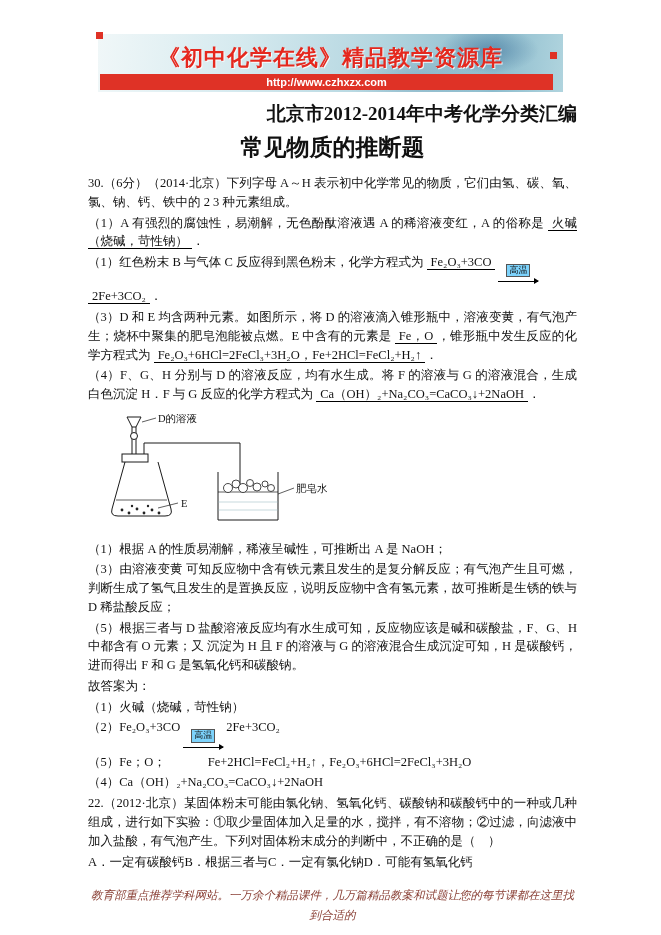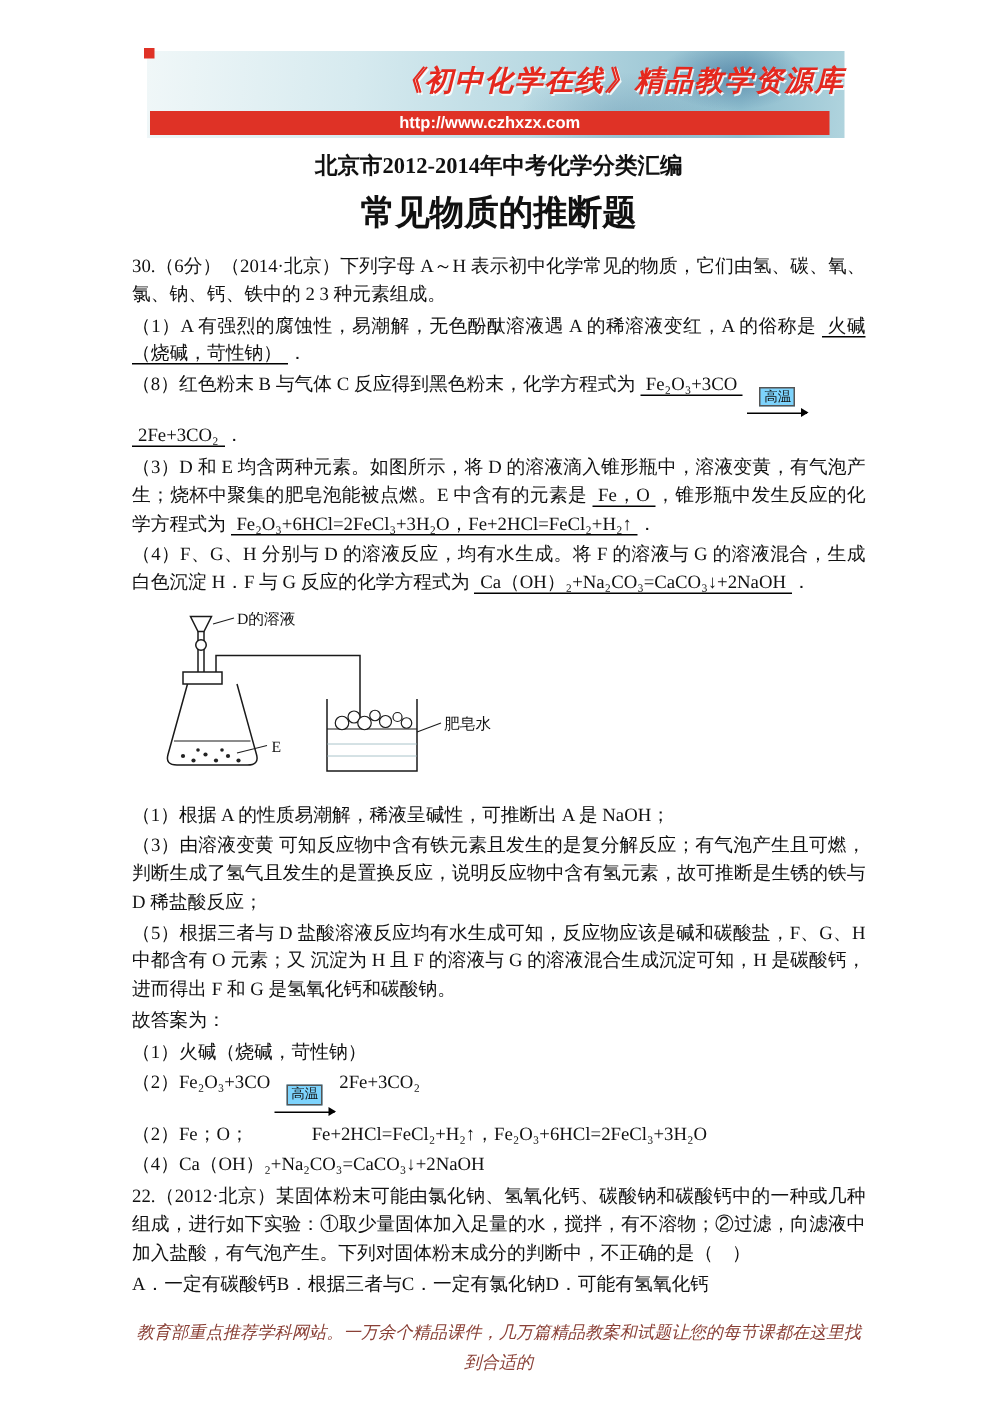--- a/index.html
+++ b/index.html
@@ -9,37 +9,37 @@
     font-size:12.5px; line-height:1.5; color:#111;
   }
   .banner {
     position:relative; margin:34px auto 8px; width:465px; height:58px;
     background:
       radial-gradient(70px 32px at 84% 28%, rgba(36,88,136,.45), transparent 72%),
       radial-gradient(100px 42px at 68% 75%, rgba(88,138,168,.35), transparent 70%),
       linear-gradient(95deg,#f0f7f8 0%,#d6eaef 30%,#b4d6e0 60%,#8dbccd 85%,#b0d4de 100%);
   }
   .banner-title {
-    position:absolute; top:7px; left:0; right:0; text-align:right;
-    font-size:19px; font-weight:bold; color:#e5281e; letter-spacing:1px;
+    position:absolute; top:7px; left:0; right:0; text-align:center;
+    font-size:22px; font-weight:bold; color:#e5281e; letter-spacing:1px;
     text-shadow:1px 1px 0 rgba(255,255,255,.85);
-    font-family:"Liberation Serif",serif; white-space:nowrap;font-style:italic;
+    font-family:"Liberation Serif",serif; white-space:nowrap;
   }
   .banner-strip {
     position:absolute; left:2px; bottom:2px; width:453px; height:16px;
     background:#df3226; color:#fff; text-align:center; line-height:16px;
     font-family:"Liberation Sans","DejaVu Sans",sans-serif; font-size:11px; font-weight:bold;
     cursor:pointer;
   }
   .sq { position:absolute; width:7px; height:7px; background:#df3226; }
   .sq.tl { left:-2px; top:-2px; }
   .sq.rm { right:6px; top:18px; }
   .sq.sr { left:424px; bottom:6px; }
   .content { margin:0 84px 0 88px; text-align:justify; }
-  .doc-title { text-align:center; font-size:15px; font-weight:bold; margin:8px 0 2px; }
+  .doc-title { text-align:right; font-size:19px; font-weight:bold; margin:8px 0 2px; }
   .doc-subtitle { text-align:center; font-size:23px; font-weight:bold; margin:2px 0 9px; }
   .para { margin:2px 0; }
   .ublank { border-bottom:1px solid #000; padding:0 4px; }
   .cond-wrap { display:inline-flex; flex-direction:column; align-items:center; vertical-align:-7px; margin:0 3px; }
   .cond-box { font-size:9px; line-height:1.25; border:1px solid #555; padding:0 2px; background:#7dd3fc; }
   .arrow { position:relative; width:40px; height:4px; border-bottom:1px solid #000; margin-bottom:3px; }
   .arrow::after {
     content:""; position:absolute; right:-1px; bottom:-3px; width:0; height:0;
     border-top:3px solid transparent; border-bottom:3px solid transparent; border-left:5px solid #000;
   }
@@ -69,21 +69,21 @@
 
   <div class="content">
 
     <div class="doc-title">北京市2012-2014年中考化学分类汇编</div>
     <div class="doc-subtitle">常见物质的推断题</div>
 
     <p class="para">30.（6分）（2014·北京）下列字母 A～H 表示初中化学常见的物质，它们由氢、碳、氧、氯、钠、钙、铁中的 2 3 种元素组成。</p>
 
     <p class="para"><span>（1）A 有强烈的腐蚀性，易潮解，无色酚酞溶液遇 A 的稀溶液变红，A 的俗称是</span> <span class="ublank">火碱（烧碱，苛性钠）</span><span>．</span></p>
 
-    <p class="para"><span>（8）红色粉末 B 与气体 C 反应得到黑色粉末，化学方程式为</span> <span class="ublank">Fe₂O₃+3CO</span><span class="cond-wrap">
+    <p class="para"><span>（1）红色粉末 B 与气体 C 反应得到黑色粉末，化学方程式为</span> <span class="ublank">Fe₂O₃+3CO</span><span class="cond-wrap">
           <span class="cond-box">高温</span>
           <span class="arrow"></span>
         </span></p>
 
     <p class="para"><span class="ublank">2Fe+3CO₂</span><span>．</span></p>
 
     <p class="para"><span>（3）D 和 E 均含两种元素。如图所示，将 D 的溶液滴入锥形瓶中，溶液变黄，有气泡产生；烧杯中聚集的肥皂泡能被点燃。E 中含有的元素是</span> <span class="ublank">Fe，O</span><span>，锥形瓶中发生反应的化学方程式为</span> <span class="ublank">Fe₂O₃+6HCl=2FeCl₃+3H₂O，Fe+2HCl=FeCl₂+H₂↑</span><span>．</span></p>
 
     <p class="para"><span>（4）F、G、H 分别与 D 的溶液反应，均有水生成。将 F 的溶液与 G 的溶液混合，生成白色沉淀 H．F 与 G 反应的化学方程式为</span> <span class="ublank">Ca（OH）₂+Na₂CO₃=CaCO₃↓+2NaOH</span><span>．</span></p>
 
@@ -136,21 +136,21 @@
     <p class="para">（1）根据 A 的性质易潮解，稀液呈碱性，可推断出 A 是 NaOH；</p>
     <p class="para">（3）由溶液变黄 可知反应物中含有铁元素且发生的是复分解反应；有气泡产生且可燃，判断生成了氢气且发生的是置换反应，说明反应物中含有氢元素，故可推断是生锈的铁与 D 稀盐酸反应；</p>
     <p class="para">（5）根据三者与 D 盐酸溶液反应均有水生成可知，反应物应该是碱和碳酸盐，F、G、H 中都含有 O 元素；又 沉淀为 H 且 F 的溶液与 G 的溶液混合生成沉淀可知，H 是碳酸钙，进而得出 F 和 G 是氢氧化钙和碳酸钠。</p>
 
     <p class="para">故答案为：</p>
     <p class="para">（1）火碱（烧碱，苛性钠）</p>
     <p class="para"><span>（2）Fe₂O₃+3CO</span><span class="cond-wrap">
           <span class="cond-box">高温</span>
           <span class="arrow"></span>
         </span><span>2Fe+3CO₂</span></p>
-    <p class="para"><span class="gap-right">（2）Fe；O；</span><span>Fe+2HCl=FeCl₂+H₂↑，Fe₂O₃+6HCl=2FeCl₃+3H₂O</span></p>
+    <p class="para"><span class="gap-right">（5）Fe；O；</span><span>Fe+2HCl=FeCl₂+H₂↑，Fe₂O₃+6HCl=2FeCl₃+3H₂O</span></p>
     <p class="para">（4）Ca（OH）₂+Na₂CO₃=CaCO₃↓+2NaOH</p>
 
     <p class="para">22.（2012·北京）某固体粉末可能由氯化钠、氢氧化钙、碳酸钠和碳酸钙中的一种或几种组成，进行如下实验：①取少量固体加入足量的水，搅拌，有不溶物；②过滤，向滤液中加入盐酸，有气泡产生。下列对固体粉末成分的判断中，不正确的是（　）</p>
 
     <div class="options">
       <span>A．一定有碳酸钙</span>
       <span>B．根据三者与</span>
       <span>C．一定有氯化钠</span>
       <span>D．可能有氢氧化钙</span>
     </div>

